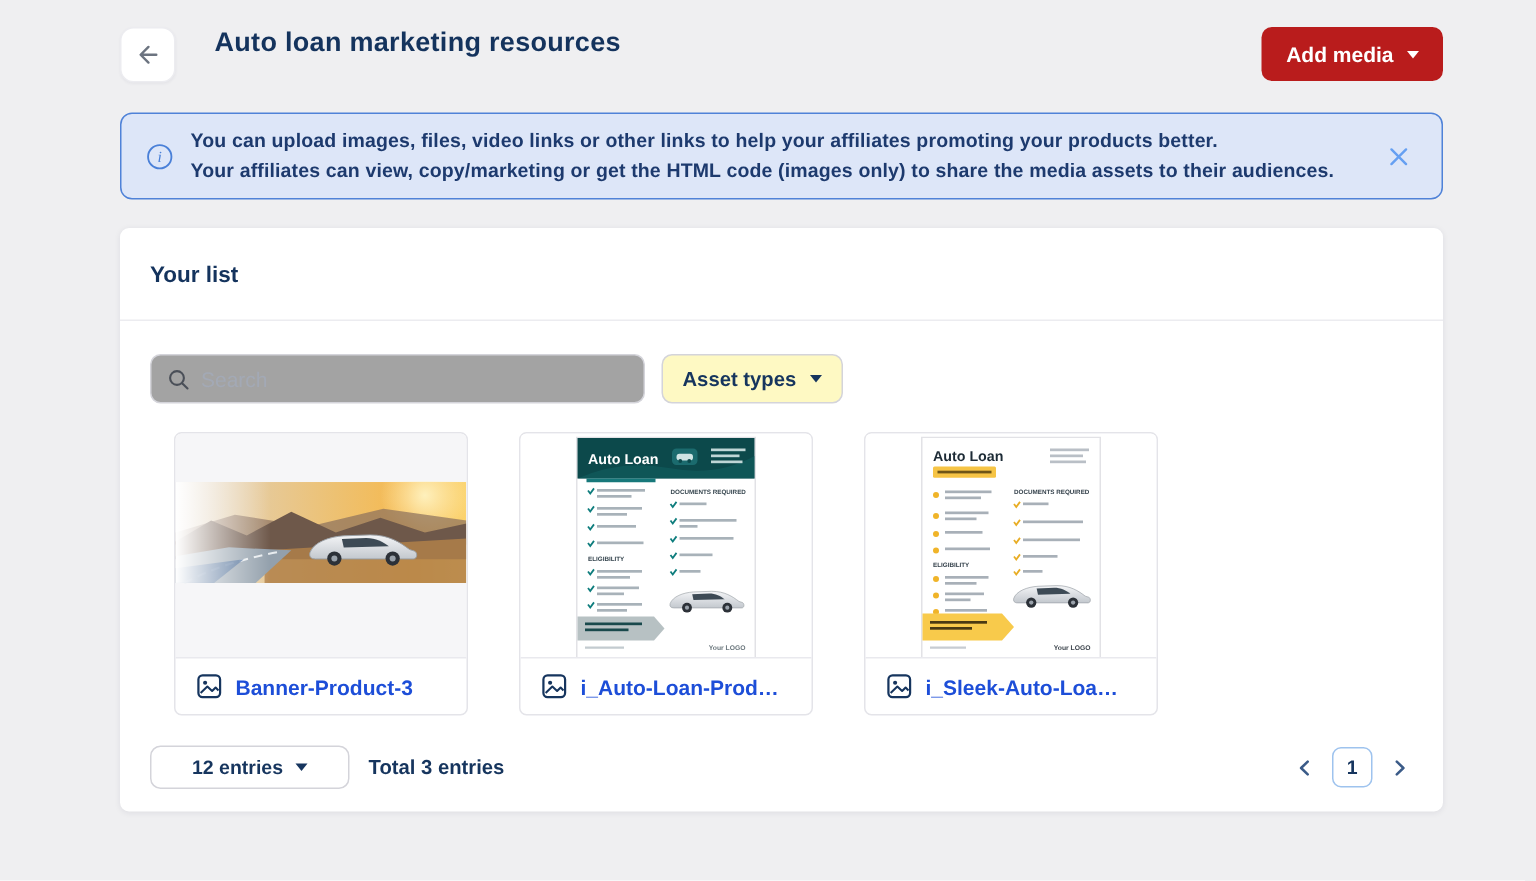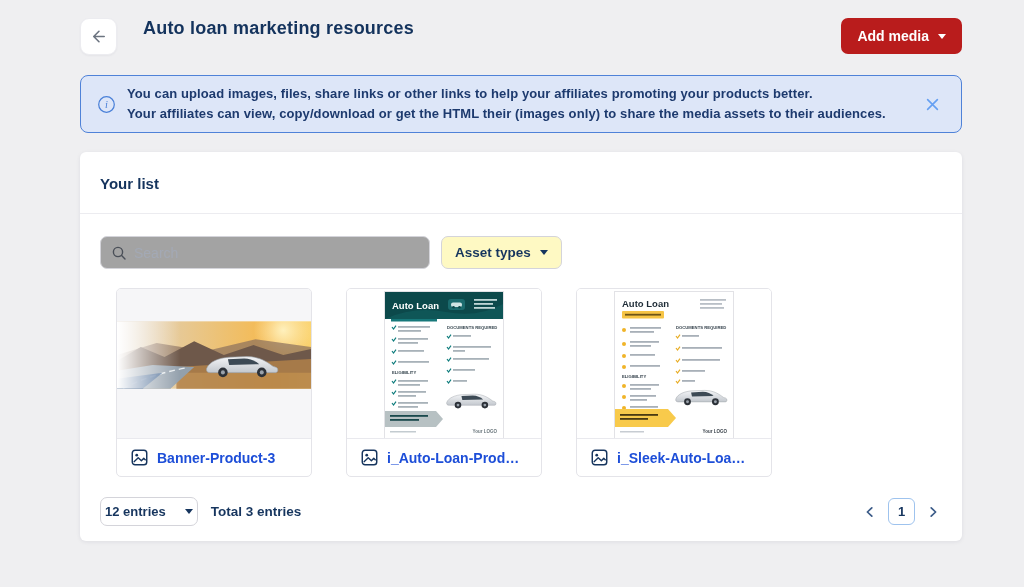--- a/index.html
+++ b/index.html
@@ -74,22 +74,22 @@
   .caption {
     flex:1; border-top:1px solid #e9e9ee; display:flex; align-items:center;
     padding-left:14px; gap:9px; font-size:14px; font-weight:700; color:#1d4ed8;
     white-space:nowrap; overflow:hidden;
   }
 
   
   .panel-footer { margin:20px 20px 0; display:flex; align-items:center; }
   .entries-btn {
     height:29px; border:1px solid #d4d4da; border-radius:7px; background:#fff;
-    padding:0 4px; font-size:13px; font-weight:700; color:#16355e;
-    display:flex; align-items:center; gap:19px; cursor:pointer;
+    padding:0 27px; font-size:13px; font-weight:700; color:#16355e;
+    display:flex; align-items:center; gap:8px; cursor:pointer;
     font-family:"Liberation Sans", sans-serif;
   }
   .total-label { margin-left:13px; font-size:13.5px; font-weight:700; color:#16355e; }
   .pagination { margin-left:auto; display:flex; align-items:center; gap:9px; }
   .page-nav { background:none; border:none; cursor:pointer; display:flex; padding:2px; }
   .page-box {
     width:27px; height:27px; border:1px solid #9ec3ee; border-radius:6px; background:#fff;
     display:flex; align-items:center; justify-content:center;
     font-size:13px; font-weight:700; color:#16355e; cursor:pointer;
     font-family:"Liberation Sans", sans-serif;
@@ -145,22 +145,22 @@
 </div>
 
 <div class="content info-banner">
   <span style="display:flex">
     <svg width="19" height="19" viewBox="0 0 20 20">
       <circle cx="10" cy="10" r="8.2" fill="none" stroke="#4a80d8" stroke-width="1.3"></circle>
       <text x="10" y="14" text-anchor="middle" font-size="11" font-family="Liberation Serif, serif" font-style="italic" fill="#4a80d8">i</text>
     </svg>
   </span>
   <div class="banner-text">
-    <div>You can upload images, files, share links or other links to help your affiliates promoting your products better.</div>
-    <div>Your affiliates can view, copy/download or get the HTML their (images only) to share the media assets to their audiences.</div>
+    <div>You can upload images, files, video links or other links to help your affiliates promoting your products better.</div>
+    <div>Your affiliates can view, copy/marketing or get the HTML code (images only) to share the media assets to their audiences.</div>
   </div>
   <button class="banner-close">
     <span style="display:flex">
       <svg width="13" height="13" viewBox="0 0 12 12">
           <path d="M1.5 1.5 L10.5 10.5 M10.5 1.5 L1.5 10.5" stroke="#66a0f2" stroke-width="1.5" stroke-linecap="round"></path>
         </svg>
     </span>
   </button>
 </div>
 

